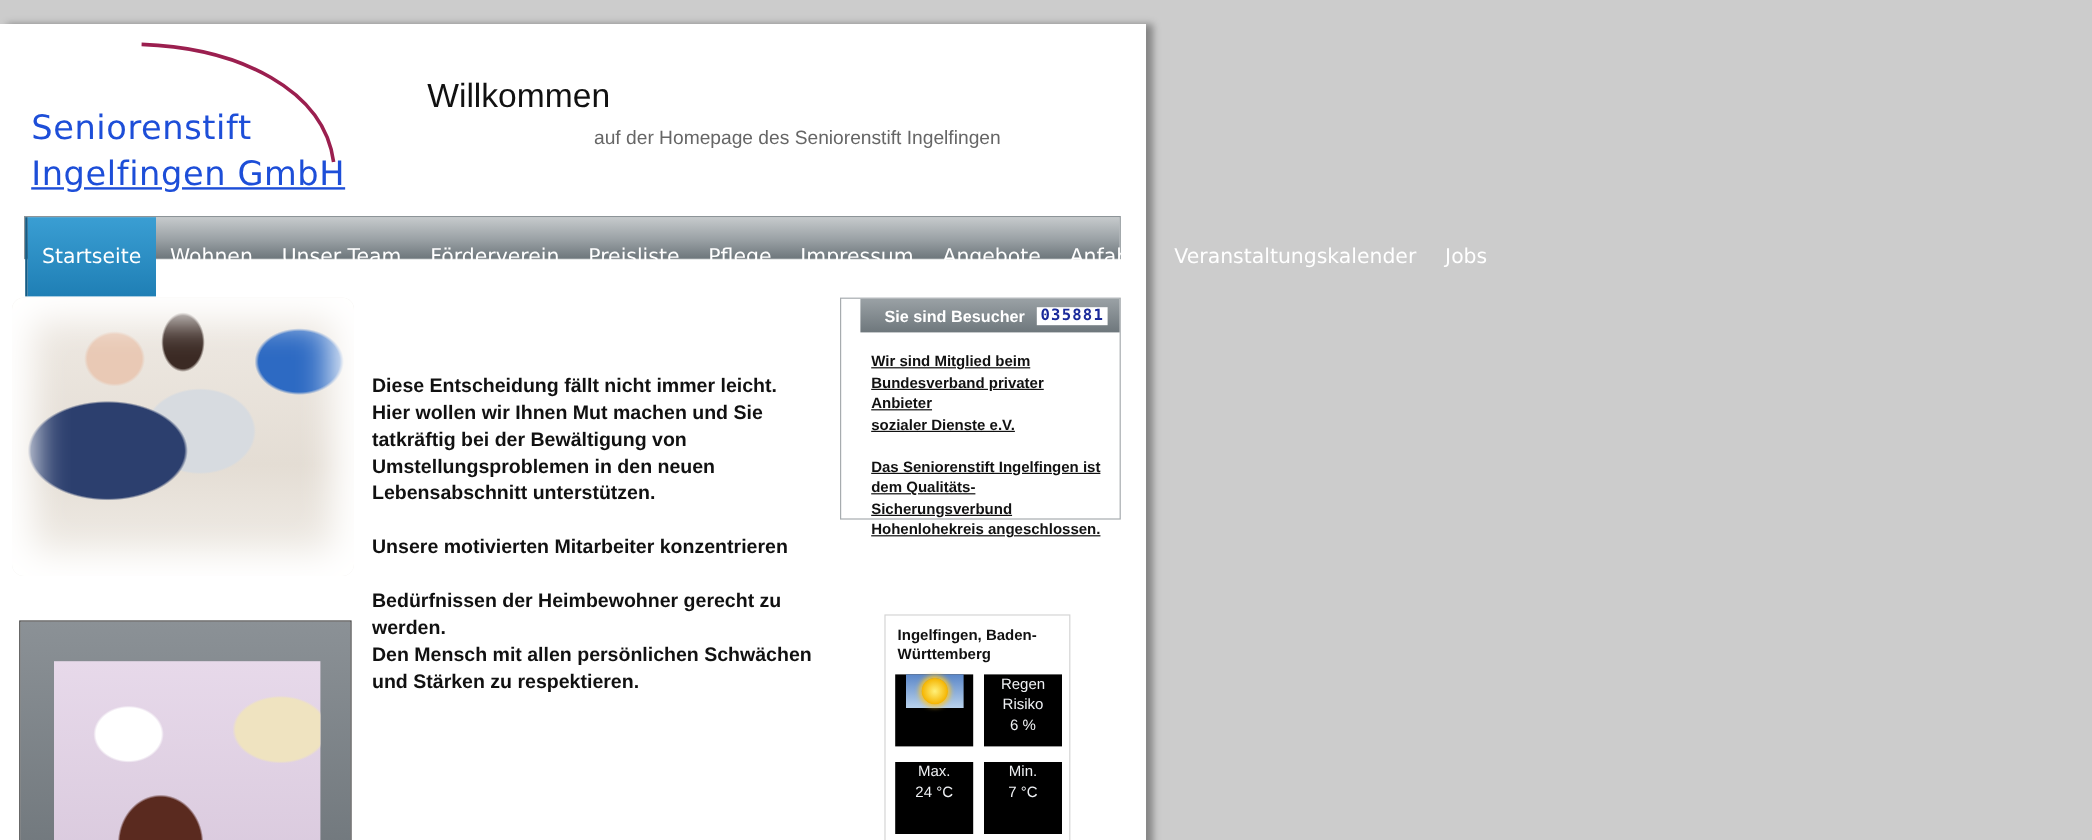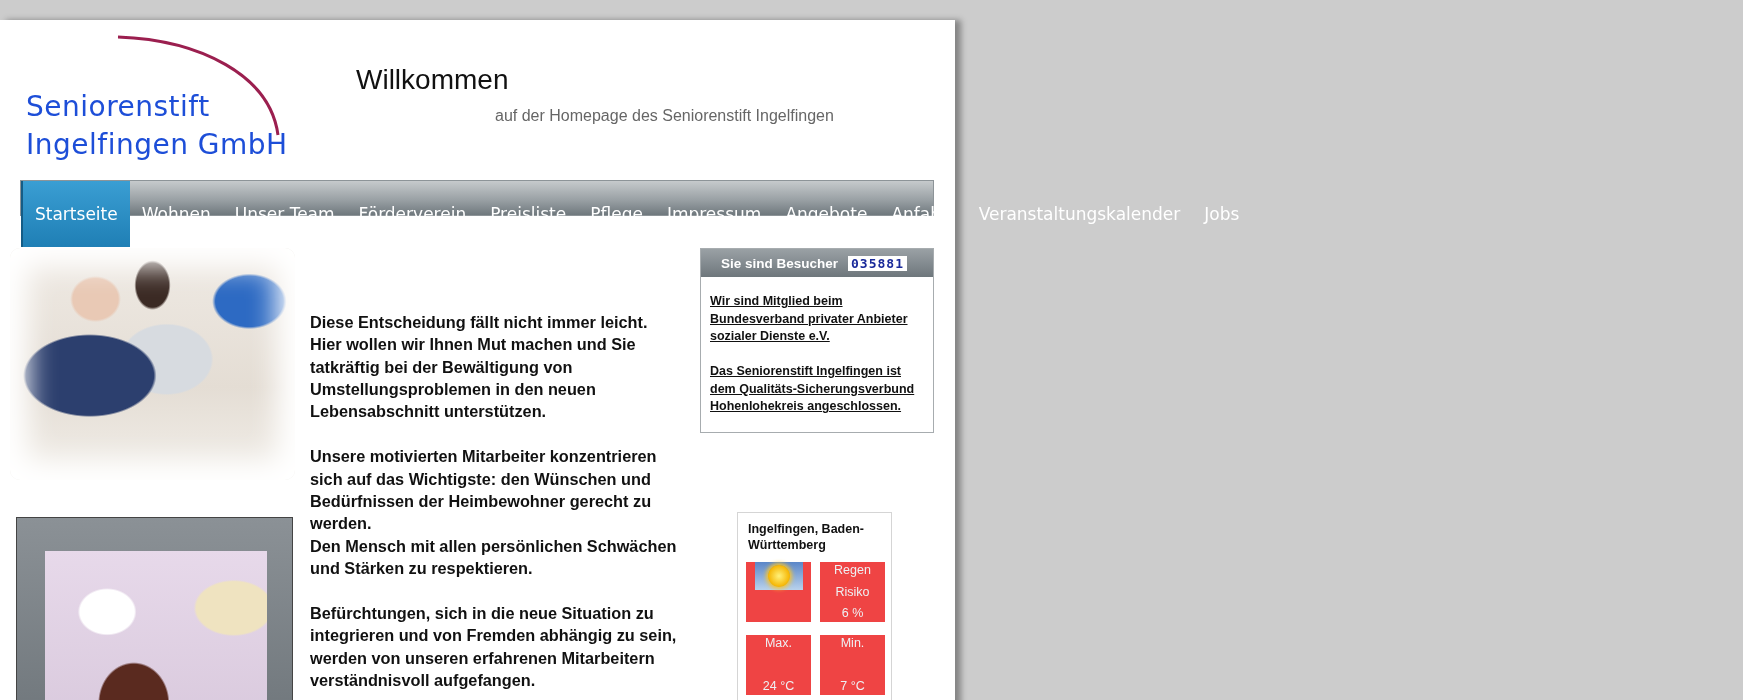--- a/index.html
+++ b/index.html
@@ -2,21 +2,21 @@
 <html><head>
 <meta charset="utf-8">
 <style>
   html, body { margin:0; padding:0; }
   body { width:1743px; height:700px; background:#cccccc; position:relative; overflow:hidden; font-family:"Liberation Sans", sans-serif; }
   .page { position:absolute; left:0; top:20px; width:955px; height:700px; background:#ffffff; box-shadow:6px 0 6px rgba(0,0,0,0.35); }
   .logo { position:absolute; left:0; top:0; width:300px; height:150px; }
   .logo svg { position:absolute; left:0; top:0; }
   .logo-line { position:absolute; left:26px; font-family:"DejaVu Sans", sans-serif; font-size:28px; color:#1d4ed8; letter-spacing:0.5px; white-space:nowrap; }
   .logo-line.l1 { top:70px; }
-  .logo-line.l2 { top:108px; }
+  .logo-line.l2 { top:108px;text-decoration:underline; }
   .welcome { position:absolute; left:356px; top:44px; font-size:28px; color:#111; }
   .subtitle { position:absolute; left:495px; top:87px; font-size:16px; color:#666; white-space:nowrap; }
   .nav { position:absolute; left:20px; top:160px; width:914px; height:36px; background:linear-gradient(#c6cacc, #9aa1a5 55%, #6f787d); border:1px solid #8d9498; box-sizing:border-box; display:flex; }
   .nav-item { height:100%; display:flex; align-items:center; padding:16px 12px; color:#fff; font-family:"DejaVu Sans", sans-serif; font-size:17px; white-space:nowrap; cursor:pointer; }
   .nav-item.active { background:linear-gradient(#3a9ed3, #1f7fb5); border-left:2px solid #145c86; }
   .nav-item + .nav-item { margin-left:0; }
   .photo1 { position:absolute; left:10px; top:228px; width:285px; height:232px; border-radius:10px; overflow:hidden;
     background:
       radial-gradient(ellipse at 28% 55%, #2c3f6e 0 22%, transparent 23%),
       radial-gradient(ellipse at 55% 48%, #d7dbe0 0 20%, transparent 21%),
@@ -29,28 +29,28 @@
   .frame2 { position:absolute; left:16px; top:497px; width:277px; height:220px; background:linear-gradient(#8b9196, #6e757a); border:1px solid #444; box-sizing:border-box; }
   .photo2 { position:absolute; left:28px; top:33px; width:222px; height:190px;
     background:
       radial-gradient(ellipse at 40% 80%, #5a2a1f 0 18%, transparent 19%),
       radial-gradient(ellipse at 28% 32%, #ffffff 0 12%, transparent 13%),
       radial-gradient(ellipse at 85% 30%, #efe3c0 0 14%, transparent 15%),
       linear-gradient(#e7d9ea, #d8c8dc);
   }
   .main-text { position:absolute; left:310px; top:246px; width:370px; font-size:16.3px; font-weight:bold; color:#111; line-height:22.4px; }
   .main-text p { margin:0 0 22.4px 0; }
-  .visitor { position:absolute; left:700px; top:228px; width:234px; height:185px; border:1px solid #a7acaf; box-sizing:border-box; background:#fff; }
+  .visitor { position:absolute; left:700px; top:228px; width:234px; height:185px; border:1px solid #a7acaf; box-sizing:border-box; background:#fff;padding-left:16px; }
   .visitor-head { height:28px; background:linear-gradient(#9aa1a5, #6e777c); display:flex; align-items:center; padding-left:20px; color:#fff; font-weight:bold; font-size:13.5px; }
   .counter { margin-left:10px; background:#fff; color:#1a2a9a; font-family:"DejaVu Sans Mono", monospace; font-size:13px; padding:0 3px; line-height:15px; letter-spacing:1px; }
   .visitor-body { padding:16px 10px 0 9px; font-size:12.5px; font-weight:bold; color:#111; line-height:17.5px;text-decoration:underline; }
   .visitor-body p { margin:0 0 17.5px 0; }
   .weather { position:absolute; left:737px; top:492px; width:155px; height:230px; border:1px solid #d5d5d5; box-sizing:border-box; background:#fff; }
   .weather-loc { position:absolute; left:10px; top:8px; font-size:12.5px; font-weight:bold; color:#111; line-height:16px; width:140px; }
-  .wtile { position:absolute; width:65px; height:60px; background:#ef4444; color:#eef0f3; font-size:12.5px; text-align:center; display:flex; flex-direction:column; justify-content:space-between; line-height:17px; }
+  .wtile { position:absolute; width:65px; height:60px; background:#000000; color:#eef0f3; font-size:12.5px; text-align:center; display:flex; flex-direction:column; justify-content:flex-start; line-height:17px; }
   .t1 { left:8px; top:49px; } .t2 { left:82px; top:49px; } .t3 { left:8px; top:122px; } .t4 { left:82px; top:122px; }
   .sun-bg { width:48px; height:28px; margin:0 auto; background:linear-gradient(#5a86c8, #b9d2ec); position:relative; }
   .sun { position:absolute; left:13px; top:3px; width:22px; height:22px; border-radius:50%; background:radial-gradient(circle, #fff17a, #f5b400 70%); box-shadow:0 0 4px 2px #f7c531; }
 </style>
 </head>
 <body>
 
 <div class="page">
 
   <div class="logo">
@@ -89,31 +89,25 @@
       <br>
       <br>
       <span>Diese Entscheidung fällt nicht immer leicht.</span><br>
       <span>Hier wollen wir Ihnen Mut machen und Sie</span><br>
       <span>tatkräftig bei der Bewältigung von</span><br>
       <span>Umstellungsproblemen in den neuen</span><br>
       <span>Lebensabschnitt unterstützen.</span>
     </p>
     <p>
       <span>Unsere motivierten Mitarbeiter konzentrieren</span><br>
-      <span>sich auf das Wichtigste: den Wünschen und</span><br>
+      <br>
       <span>Bedürfnissen der Heimbewohner gerecht zu</span><br>
       <span>werden.</span><br>
       <span>Den Mensch mit allen persönlichen Schwächen</span><br>
       <span>und Stärken zu respektieren.</span>
-    </p>
-    <p>
-      <span>Befürchtungen, sich in die neue Situation zu</span><br>
-      <span>integrieren und von Fremden abhängig zu sein,</span><br>
-      <span>werden von unseren erfahrenen Mitarbeitern</span><br>
-      <span>verständnisvoll aufgefangen.</span>
     </p>
   </div>
 
   <div class="visitor">
     <div class="visitor-head">
       <span>Sie sind Besucher</span>
       <span class="counter">035881</span>
     </div>
     <div class="visitor-body">
       <p>

